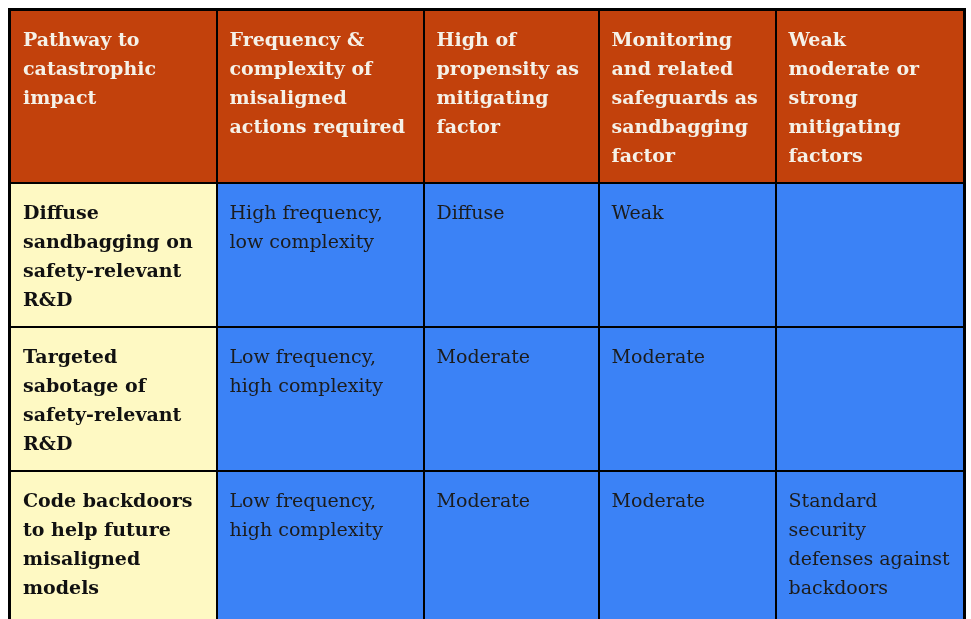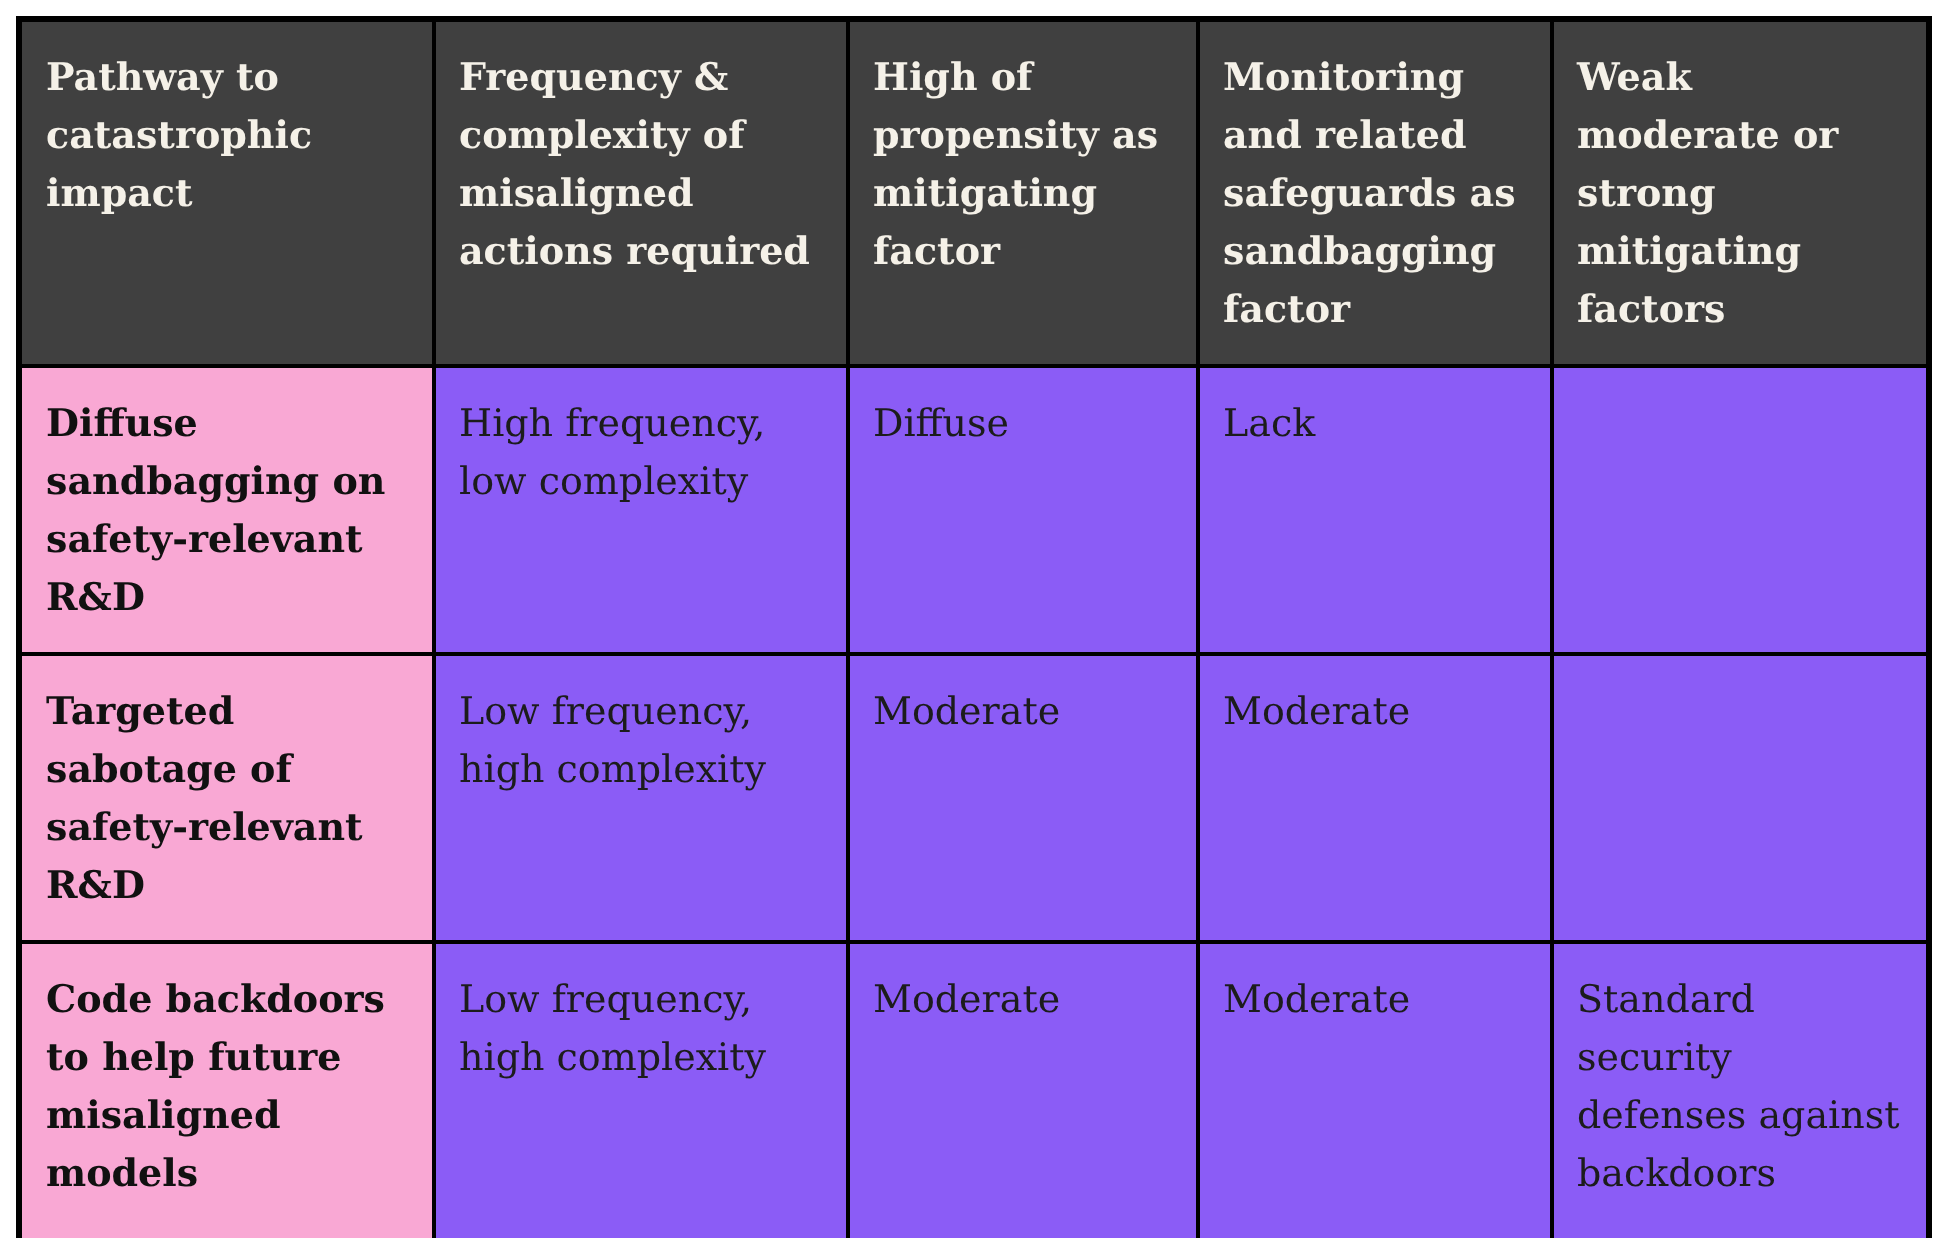--- a/index.html
+++ b/index.html
@@ -22,37 +22,37 @@
   }
   table.risk-table th,
   table.risk-table td {
     border: 2px solid #000000;
     vertical-align: top;
     box-sizing: border-box;
     padding: 14px 12px 12px 12px;
     overflow: hidden;
   }
   table.risk-table th {
-    background: #404040;
+    background: #c2410c;
     color: #f5f1e8;
     font-weight: bold;
     font-size: 19px;
     line-height: 29px;
     text-align: left;
   }
   table.risk-table td {
-    background: #8b5cf6;
+    background: #3b82f6;
     color: #1c1c1c;
     font-weight: normal;
     font-size: 19px;
     line-height: 29px;
     text-align: left;
   }
   table.risk-table td.rowlabel {
-    background: #f9a8d4;
+    background: #fef9c3;
     color: #111111;
     font-weight: bold;
   }
   tr.header-row   { height: 162px; }
   tr.body-row-0   { height: 138px; }
   tr.body-row-1   { height: 135px; }
   tr.body-row-2   { height: 161px; }
 </style>
 </head>
 <body>
@@ -73,21 +73,21 @@
         <th>High of propensity as mitigating factor</th>
         <th>Monitoring and related safeguards as sandbagging factor</th>
         <th>Weak moderate or strong mitigating factors</th>
       </tr>
     </thead>
     <tbody>
       <tr class="body-row-0">
         <td class="rowlabel">Diffuse sandbagging on safety-relevant R&amp;D</td>
         <td>High frequency, low complexity</td>
         <td>Diffuse</td>
-        <td>Lack</td>
+        <td>Weak</td>
         <td></td>
       </tr>
       <tr class="body-row-1">
         <td class="rowlabel">Targeted sabotage of safety-relevant R&amp;D</td>
         <td>Low frequency, high complexity</td>
         <td>Moderate</td>
         <td>Moderate</td>
         <td></td>
       </tr>
       <tr class="body-row-2">

